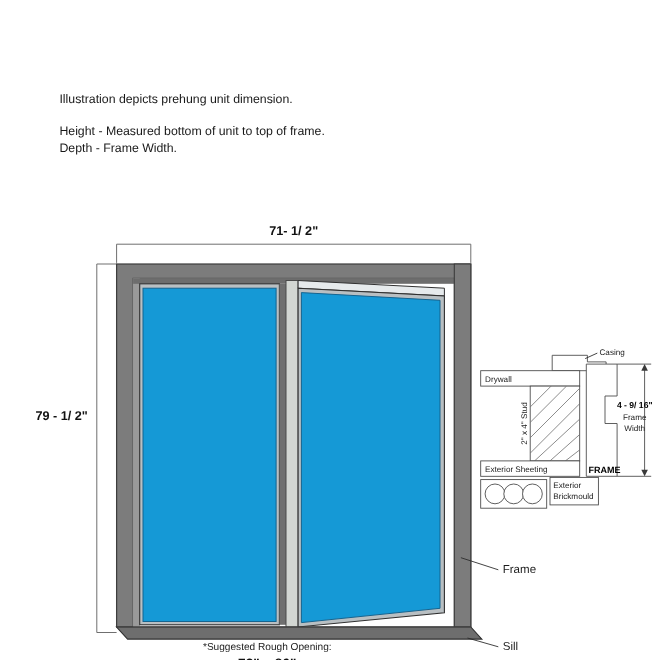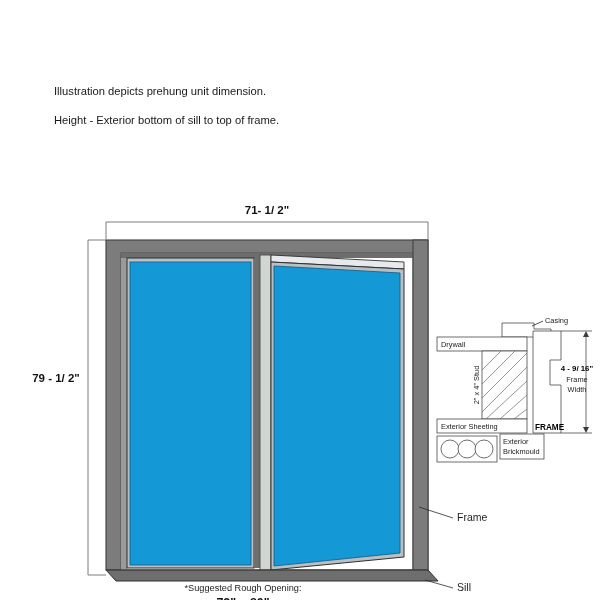--- a/index.html
+++ b/index.html
@@ -113,21 +113,22 @@
   }
 </style>
 </head>
 <body>
 
 <div id="stage">
 
   <div class="notes">
     <div class="note-line">Illustration depicts prehung unit dimension.</div>
     <div class="note-gap"></div>
-    <div class="note-line">Height - Exterior bottom of sill to top of frame.</div>
+    <div class="note-line">Height - Measured bottom of unit to top of frame.</div>
+    <div class="note-line">Depth - Frame Width.</div>
   </div>
 
   <svg id="drawing" viewBox="0 0 600 600">
 
     <g>
       <path class="dim-line" d="M 90 182 L 90 199"></path>
       <path class="dim-line" d="M 412 182 L 412 199"></path>
       <path class="dim-line" d="M 90 182 L 412 182"></path>
       <text class="dim-label" x="251" y="174" text-anchor="middle">71- 1/ 2"</text>
     </g>

